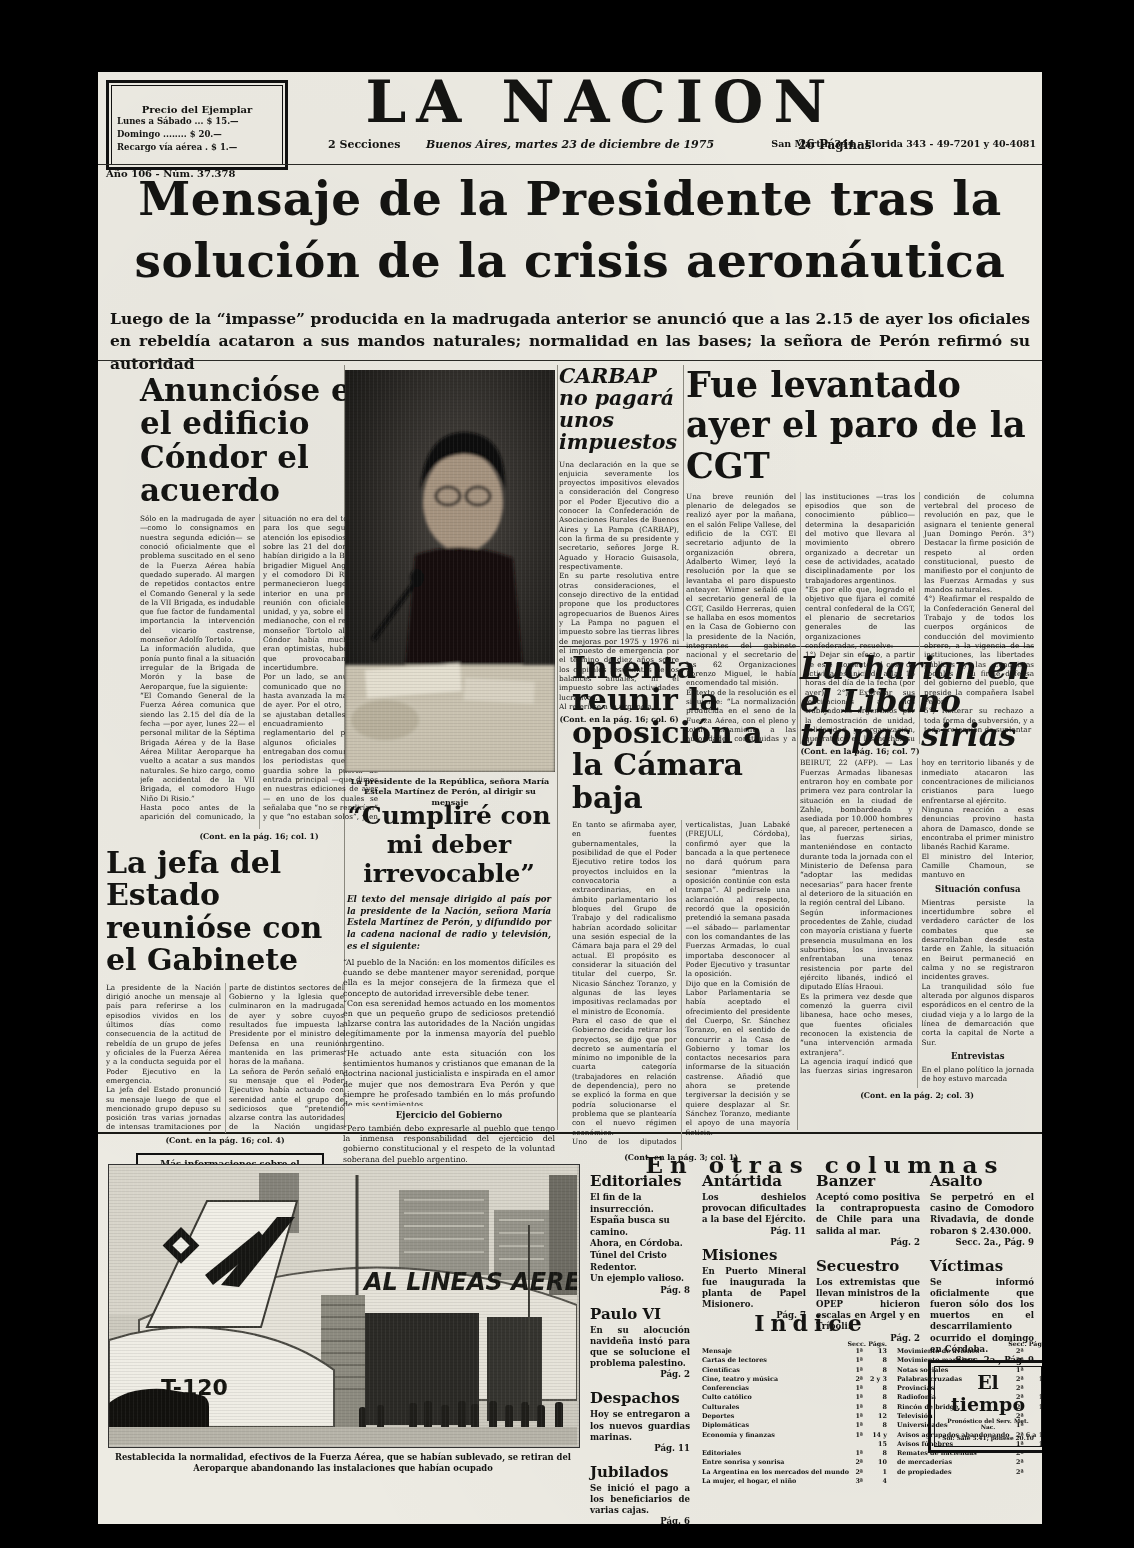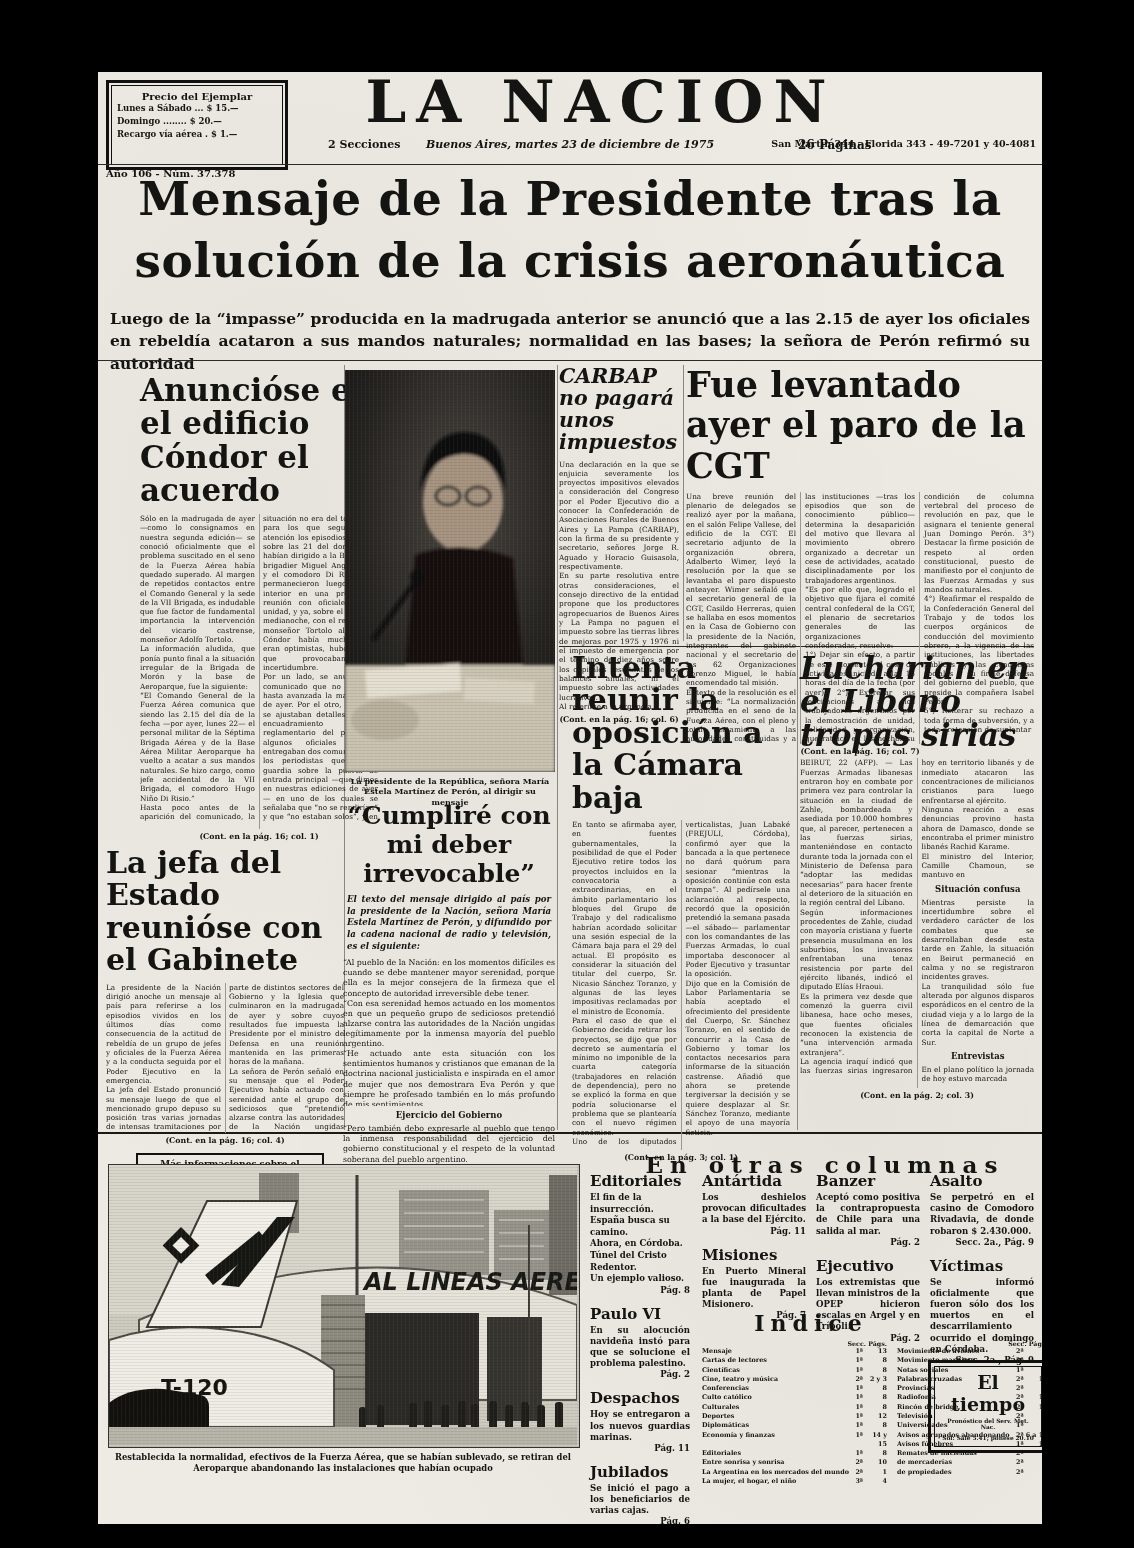--- a/index.html
+++ b/index.html
@@ -9,21 +9,21 @@
         background:#edebe3;
         background-image:radial-gradient(ellipse at 20% 30%,rgba(0,0,0,.03),transparent 60%),
                          radial-gradient(ellipse at 80% 70%,rgba(0,0,0,.04),transparent 55%);
         overflow:hidden;}
   .abs{position:absolute;}
   .hrule{position:absolute;height:1px;background:#2a2a26;}
   .vrule{position:absolute;width:1px;background:#8a887e;}
 
   
   .price-box{left:8px;top:8px;width:172px;height:80px;border:3px solid #111;padding:2px;}
-  .price-inner{border:1px solid #111;height:100%;box-sizing:border-box;padding:5px 5px;}
+  .price-inner{border:1px solid #111;height:100%;box-sizing:border-box;padding:18px 5px;}
   .pb-title{font-size:10px;font-weight:bold;text-align:center;}
   .pb-line{font-size:8.5px;font-weight:bold;line-height:1.5;}
   .issue{left:8px;top:96px;font-size:10px;font-weight:bold;}
   .paper-title{left:0;top:-4px;width:100%;text-align:center;margin:0;
                font-size:58px;font-weight:bold;letter-spacing:10px;padding-left:31px;}
   .mh-info{left:0;top:66px;width:100%;font-size:11px;font-weight:bold;}
   .mh-sections{position:absolute;left:230px;top:0;}
   .mh-dateline{position:absolute;left:0;width:100%;text-align:center;top:0;font-style:italic;}
   .mh-pages{position:absolute;left:700px;top:0;font-size:12px;}
   .mh-address{position:absolute;right:6px;top:0;font-size:9.5px;}
@@ -371,21 +371,21 @@
     </div>
   </div>
 
   <div class="abs bcol bcol3">
     <div class="brief">
       <h4 class="brief-title">Banzer</h4>
       <p class="brief-text">Aceptó como positiva la contrapropuesta de Chile para una salida al mar.</p>
       <span class="brief-page">Pág. 2</span>
     </div>
     <div class="brief">
-      <h4 class="brief-title">Ejecutivo</h4>
+      <h4 class="brief-title">Secuestro</h4>
       <p class="brief-text">Los extremistas que llevan ministros de la OPEP hicieron escalas en Argel y en Trípoli.</p>
       <span class="brief-page">Pág. 2</span>
     </div>
   </div>
 
   <div class="abs bcol bcol4">
     <div class="brief">
       <h4 class="brief-title">Asalto</h4>
       <p class="brief-text">Se perpetró en el casino de Comodoro Rivadavia, de donde robaron $ 2.430.000.</p>
       <span class="brief-page">Secc. 2a., Pág. 9</span>

